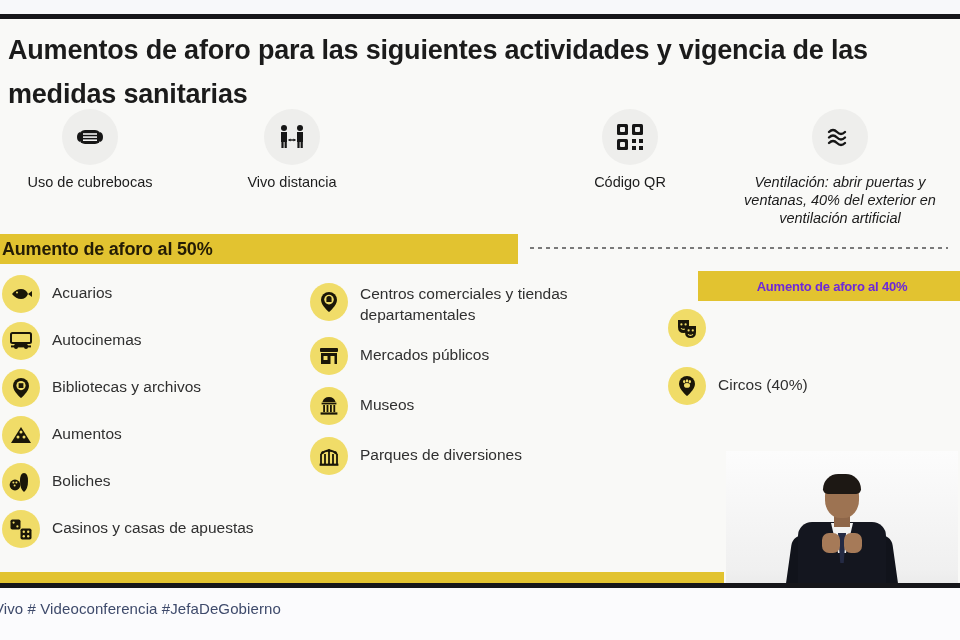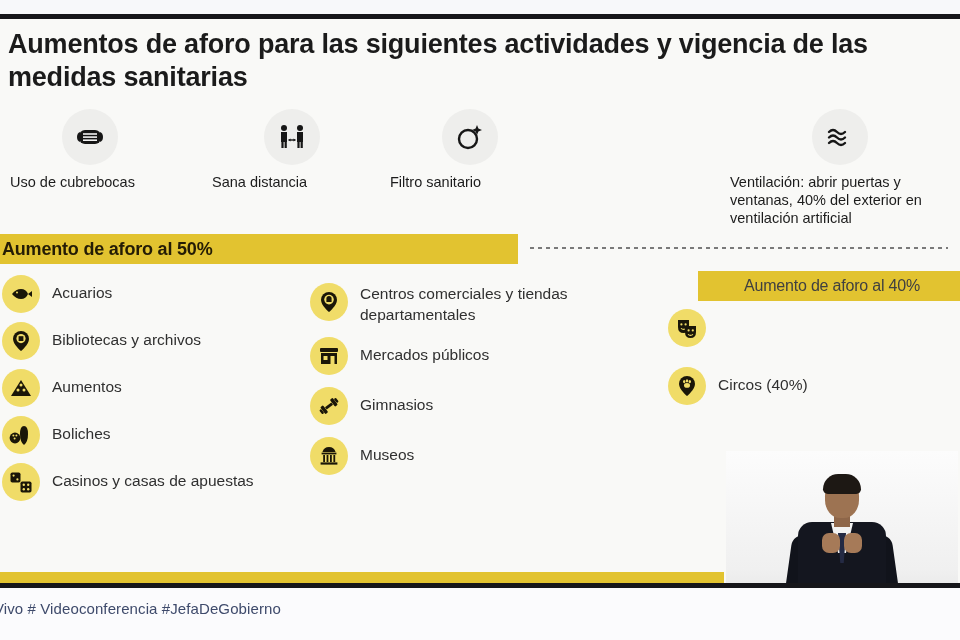--- a/index.html
+++ b/index.html
@@ -14,57 +14,57 @@
   
   .top-rule{position:absolute;left:0;top:14px;width:960px;height:5px;background:#16161a;}
   .top-strip{position:absolute;left:0;top:0;width:960px;height:14px;background:#f7f8fa;}
   .bottom-rule{position:absolute;left:0;top:583px;width:960px;height:5px;background:#16161a;}
 
   
   .slide{position:absolute;left:0;top:19px;width:960px;height:564px;background:#f9f9f7;overflow:hidden;}
 
   .slide-title{
     position:absolute;left:8px;top:9px;width:900px;
-    font-size:27px;line-height:33px;font-weight:bold;color:#1b1b1b;
+    font-size:27px;line-height:44px;font-weight:bold;color:#1b1b1b;
     letter-spacing:-0.2px;
   }
 
   
   .measures{position:absolute;left:0;top:90px;width:960px;height:110px;}
-  .measure{position:absolute;text-align:left;}
+  .measure{position:absolute;text-align:center;}
   .m-circle{
     width:56px;height:56px;border-radius:50%;background:#eeeeec;
     margin:0 auto 8px auto;display:flex;align-items:center;justify-content:center;
   }
   .m-label{font-size:14.5px;line-height:18px;color:#1c1c1c;}
 
   .mo0{left:10px;top:0;width:160px;}
   .mo1{left:212px;top:0;width:160px;}
   .mo2{left:390px;top:0;width:160px;}
   .mo3{left:550px;top:0;width:160px;}
-  .mo4{left:730px;top:0;width:220px;}
+  .mo4{left:730px;top:0;width:220px;font-style:italic;}
 
   
   .banner50{
     position:absolute;left:-6px;top:215px;width:524px;height:30px;
     background:#e2c330;display:flex;align-items:center;
   }
   .banner50 .btxt{
     padding-left:8px;font-size:18px;font-weight:bold;color:#241c05;letter-spacing:-0.2px;
   }
   .dotline{
     position:absolute;left:528px;top:228px;width:420px;height:2px;
     background-image:radial-gradient(#7a7a7a 45%, transparent 46%);
     background-size:8px 2px;background-repeat:repeat-x;
   }
   .banner40{
     position:absolute;left:698px;top:252px;width:268px;height:30px;
     background:#e2c330;display:flex;align-items:center;justify-content:center;
   }
-  .banner40 .btxt{font-size:16px;font-weight:normal;color:#404040;letter-spacing:-0.2px;}
+  .banner40 .btxt{font-size:13px;font-weight:bold;color:#6d28d9;letter-spacing:-0.2px;}
 
   
   .act-col{position:absolute;}
   .col-left{left:2px;top:256px;width:300px;}
   .col-mid{left:310px;top:264px;width:300px;}
   .col-right{left:668px;top:290px;width:280px;}
 
   .act{display:flex;align-items:flex-start;margin-bottom:8px;}
   .act-ic{
     flex:0 0 auto;width:38px;height:38px;border-radius:50%;
@@ -140,33 +140,41 @@
             <rect x="9.6" y="22" width="2.2" height="6" fill="#161616"></rect>
             <circle cx="25" cy="8" r="3" fill="#161616"></circle>
             <path d="M22 12h6v10h-6z" fill="#161616"></path>
             <rect x="22.4" y="22" width="2.2" height="6" fill="#161616"></rect>
             <rect x="25.6" y="22" width="2.2" height="6" fill="#161616"></rect>
             <path d="M13.5 20h7" stroke="#161616" stroke-width="1.4"></path>
             <path d="M13.5 20l2-1.6v3.2z" fill="#161616"></path>
             <path d="M20.5 20l-2-1.6v3.2z" fill="#161616"></path>
           </svg>
         </div>
-        <div class="m-label">Sana distancia</div>
-      </div>
-
-      <div class="measure mo2">
+        <div class="m-label">Vivo distancia</div>
+      </div>
+
+
+      <div class="measure mo3">
         <div class="m-circle">
-          <svg width="34" height="34" viewBox="0 0 34 34">
-            <circle cx="15" cy="19" r="9" fill="none" stroke="#161616" stroke-width="2.4"></circle>
-            <path d="M24 5l1.4 3.6L29 10l-3.6 1.4L24 15l-1.4-3.6L19 10l3.6-1.4z" fill="#161616"></path>
-          </svg>
-        </div>
-        <div class="m-label">Filtro sanitario</div>
-      </div>
-
+          <svg width="30" height="30" viewBox="0 0 30 30">
+            <rect x="2" y="2" width="11" height="11" rx="1.5" fill="#161616"></rect>
+            <rect x="5" y="5" width="5" height="5" rx="1" fill="#eeeeec"></rect>
+            <rect x="17" y="2" width="11" height="11" rx="1.5" fill="#161616"></rect>
+            <rect x="20" y="5" width="5" height="5" rx="1" fill="#eeeeec"></rect>
+            <rect x="2" y="17" width="11" height="11" rx="1.5" fill="#161616"></rect>
+            <rect x="5" y="20" width="5" height="5" rx="1" fill="#eeeeec"></rect>
+            <rect x="17" y="17" width="4" height="4" fill="#161616"></rect>
+            <rect x="24" y="17" width="4" height="4" fill="#161616"></rect>
+            <rect x="17" y="24" width="4" height="4" fill="#161616"></rect>
+            <rect x="24" y="24" width="4" height="4" fill="#161616"></rect>
+          </svg>
+        </div>
+        <div class="m-label">Código QR</div>
+      </div>
 
       <div class="measure mo4">
         <div class="m-circle">
           <svg width="32" height="32" viewBox="0 0 32 32">
             <path d="M5 11q4-4 8 0t8 0" fill="none" stroke="#161616" stroke-width="2.4" stroke-linecap="round"></path>
             <path d="M5 16.5q4-4 8 0t8 0" fill="none" stroke="#161616" stroke-width="2.4" stroke-linecap="round"></path>
             <path d="M5 22q4-4 8 0t8 0" fill="none" stroke="#161616" stroke-width="2.4" stroke-linecap="round"></path>
           </svg>
         </div>
         <div class="m-label">Ventilación: abrir puertas y ventanas, 40% del exterior en ventilación artificial</div>
@@ -189,20 +197,32 @@
         <div class="act-ic">
           <svg width="24" height="24" viewBox="0 0 24 24">
             <path d="M3 12q4-5 9-5t7 5q-2 5-7 5t-9-5z" fill="#1a1608"></path>
             <path d="M19 12l4-3v6z" fill="#1a1608"></path>
             <circle cx="8" cy="10.6" r="1" fill="#f0dc68"></circle>
           </svg>
         </div>
         <div class="act-tx">Acuarios</div>
       </div>
 
+      <div class="act">
+        <div class="act-ic">
+          <svg width="24" height="24" viewBox="0 0 24 24">
+            <rect x="2" y="4" width="20" height="10" rx="1.5" fill="none" stroke="#1a1608" stroke-width="2"></rect>
+            <path d="M5 17q1-4 4-4h6q3 0 4 4z" fill="#1a1608"></path>
+            <circle cx="7" cy="18" r="2" fill="#1a1608"></circle>
+            <circle cx="17" cy="18" r="2" fill="#1a1608"></circle>
+            <rect x="2" y="16.4" width="20" height="2" fill="#1a1608"></rect>
+          </svg>
+        </div>
+        <div class="act-tx">Autocinemas</div>
+      </div>
 
       <div class="act">
         <div class="act-ic">
           <svg width="24" height="24" viewBox="0 0 24 24">
             <path d="M12 2a8 8 0 00-8 8c0 5.5 8 12 8 12s8-6.5 8-12a8 8 0 00-8-8z" fill="#1a1608"></path>
             <circle cx="12" cy="9.6" r="4.6" fill="#f0dc68"></circle>
             <rect x="9.6" y="7.2" width="4.8" height="4.8" fill="#1a1608"></rect>
           </svg>
         </div>
         <div class="act-tx">Bibliotecas y archivos</div>
@@ -269,50 +289,49 @@
           <svg width="24" height="24" viewBox="0 0 24 24">
             <rect x="3" y="4" width="18" height="4" rx="1" fill="#1a1608"></rect>
             <rect x="4" y="9" width="16" height="11" fill="#1a1608"></rect>
             <rect x="6.5" y="12" width="4" height="4" fill="#f0dc68"></rect>
             <rect x="13.5" y="12" width="4" height="8" fill="#f0dc68"></rect>
           </svg>
         </div>
         <div class="act-tx">Mercados públicos</div>
       </div>
 
-      <div class="act">
-        <div class="act-ic">
-          <svg width="24" height="24" viewBox="0 0 24 24">
-            <g transform="rotate(-38 12 12)">
-              <rect x="8" y="10.6" width="8" height="2.8" fill="#1a1608"></rect>
-              <rect x="4.2" y="7.6" width="3.4" height="8.8" rx="1.1" fill="#1a1608"></rect>
-              <rect x="1.6" y="9.4" width="2.4" height="5.2" rx="1" fill="#1a1608"></rect>
-              <rect x="16.4" y="7.6" width="3.4" height="8.8" rx="1.1" fill="#1a1608"></rect>
-              <rect x="20" y="9.4" width="2.4" height="5.2" rx="1" fill="#1a1608"></rect>
-            </g>
-          </svg>
-        </div>
-        <div class="act-tx">Gimnasios</div>
-      </div>
 
       <div class="act">
         <div class="act-ic">
           <svg width="24" height="24" viewBox="0 0 24 24">
             <path d="M12 3q5 0 6.6 5H5.4Q7 3 12 3z" fill="#1a1608"></path>
             <rect x="4.6" y="8.6" width="14.8" height="1.8" fill="#1a1608"></rect>
             <rect x="6.2" y="11" width="1.8" height="7" fill="#1a1608"></rect>
             <rect x="9.6" y="11" width="1.8" height="7" fill="#1a1608"></rect>
             <rect x="13" y="11" width="1.8" height="7" fill="#1a1608"></rect>
             <rect x="16.4" y="11" width="1.8" height="7" fill="#1a1608"></rect>
             <rect x="3.6" y="18.4" width="16.8" height="2.2" fill="#1a1608"></rect>
           </svg>
         </div>
         <div class="act-tx">Museos</div>
       </div>
 
+      <div class="act">
+        <div class="act-ic">
+          <svg width="24" height="24" viewBox="0 0 24 24">
+            <path d="M4 10q8-7 16 0" fill="none" stroke="#1a1608" stroke-width="1.8"></path>
+            <path d="M4 10v10M8 10v10M12 8v12M16 10v10M20 10v10" stroke="#1a1608" stroke-width="1.8"></path>
+            <rect x="2.6" y="19.6" width="18.8" height="2.2" fill="#1a1608"></rect>
+            <circle cx="12" cy="6.6" r="1.6" fill="#1a1608"></circle>
+            <circle cx="5.6" cy="8.4" r="1.2" fill="#1a1608"></circle>
+            <circle cx="18.4" cy="8.4" r="1.2" fill="#1a1608"></circle>
+          </svg>
+        </div>
+        <div class="act-tx">Parques de diversiones</div>
+      </div>
 
     </div>
 
     <div class="act-col col-right">
 
       <div class="act">
         <div class="act-ic">
           <svg width="24" height="24" viewBox="0 0 24 24">
             <path d="M3 4h11v7q0 6-5.5 6T3 11z" fill="#1a1608"></path>
             <circle cx="6.4" cy="8.4" r="1.1" fill="#f0dc68"></circle>

